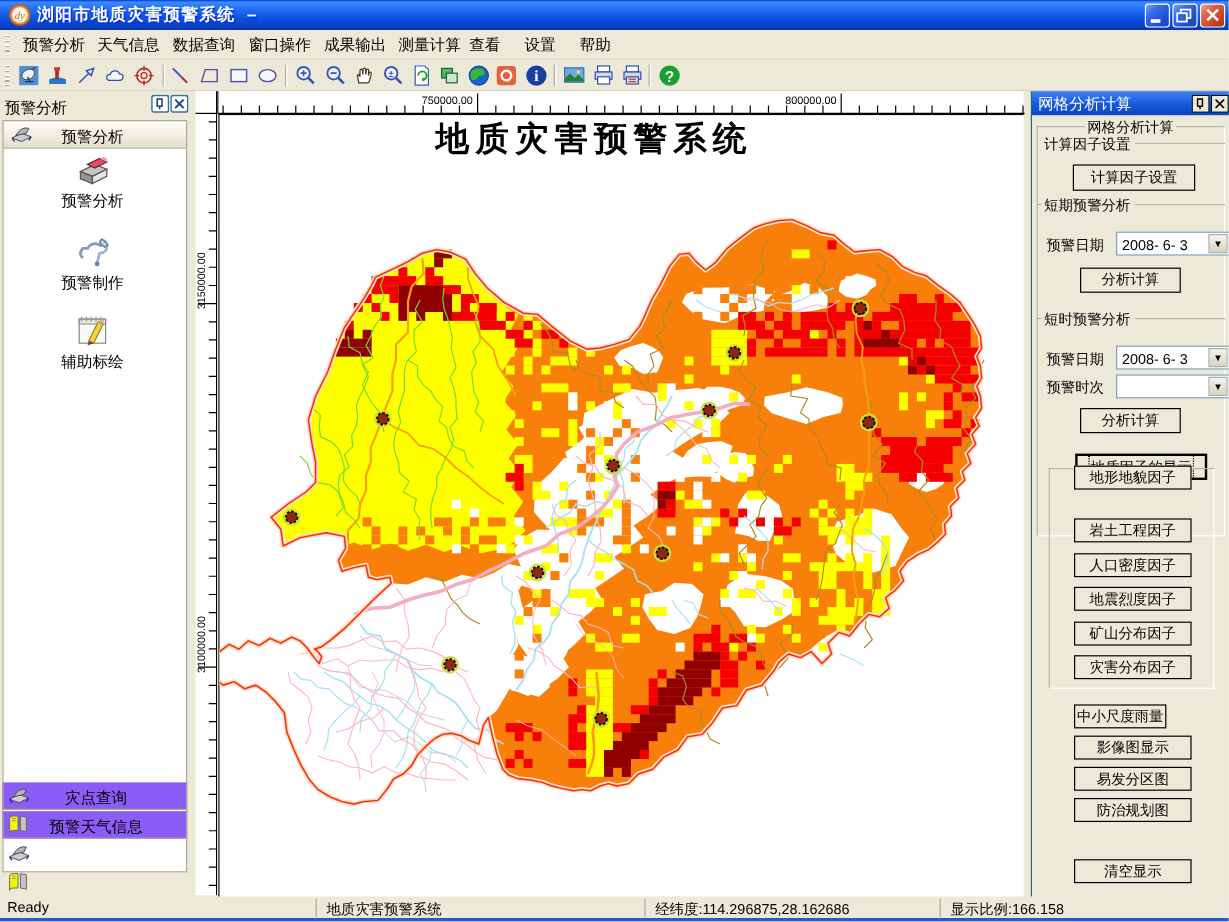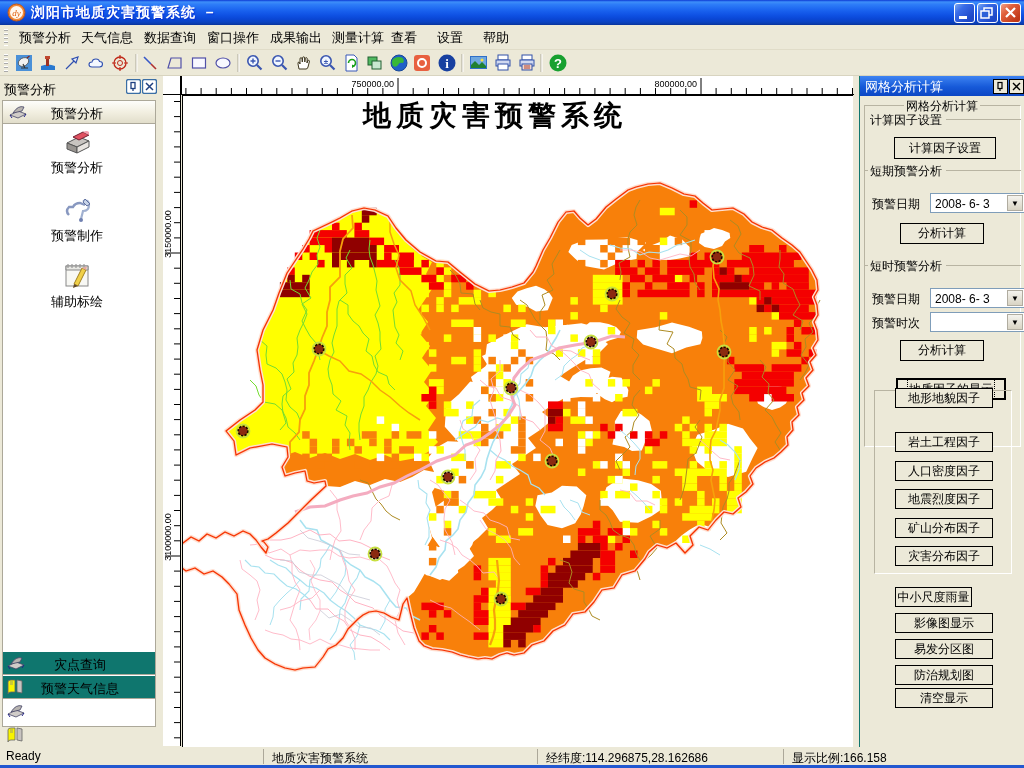--- a/index.html
+++ b/index.html
@@ -22,21 +22,21 @@
 
 #toolbar{left:0;top:50px;width:1024px;height:26px;background:#ECE9D8;border-bottom:1px solid #D8D4C0;}
 .grip{position:absolute;width:4px;background:repeating-linear-gradient(180deg,#fff 0,#fff 1px,#aaa 1px,#aaa 2px,transparent 2px,transparent 4px);}
 #lpanel{left:0;top:76px;width:158px;height:671px;background:#ECE9D8;}
 #lptitle{position:absolute;left:0;top:2px;width:158px;height:20px;background:#ECE9D8;}
 #lptitle span{position:absolute;left:4px;top:3px;font-size:13px;}
 #lpwhite{position:absolute;left:2px;top:48px;width:154px;height:603px;background:#fff;border:1px solid #ACA899;border-top:none;}
 #lphead{position:absolute;left:2px;top:24px;width:154px;height:24px;
  background:linear-gradient(180deg,#FDFDFB 0%,#F2EFE1 50%,#E2DECB 100%);border:1px solid #ACA899;}
 .litem{position:absolute;width:154px;text-align:center;font-size:13px;}
-.acc{position:absolute;left:2px;width:154px;height:23px;background:#0f766e;border:1px solid #ACA899;border-top:none;font-size:13px;}
+.acc{position:absolute;left:2px;width:154px;height:23px;background:#8b5cf6;border:1px solid #ACA899;border-top:none;font-size:13px;}
 .acc .t{position:absolute;left:0;width:154px;text-align:center;top:4px;}
 
 #rpanel{left:859px;top:76px;width:165px;height:671px;background:#ECE9D8;border-left:1px solid #0f766e;}
 #rptitle{position:absolute;left:0;top:0;width:165px;height:20px;
  background:linear-gradient(180deg,#3D83F2 0%,#1659D8 55%,#0C46C4 100%);}
 #rptitle span{position:absolute;left:5px;top:2px;color:#fff;font-size:13px;}
 .sbtn{position:absolute;background:#ECE9D8;border:1px solid #000;font-size:12px;text-align:center;
  font-family:"Liberation Sans",sans-serif;padding:0;}
 .gline{position:absolute;border-top:1px solid #B8B4A2;}
 .glab{position:absolute;font-size:12px;background:#ECE9D8;padding:0 2px;}
@@ -1061,21 +1061,21 @@
       <div class="sbtn" style="left:35px;top:312px;width:98px;height:20px;line-height:18px">地形地貌因子</div>
       <div class="sbtn" style="left:35px;top:356px;width:98px;height:20px;line-height:18px">岩土工程因子</div>
       <div class="sbtn" style="left:35px;top:385px;width:98px;height:20px;line-height:18px">人口密度因子</div>
       <div class="sbtn" style="left:35px;top:413px;width:98px;height:20px;line-height:18px">地震烈度因子</div>
       <div class="sbtn" style="left:35px;top:442px;width:98px;height:20px;line-height:18px">矿山分布因子</div>
       <div class="sbtn" style="left:35px;top:470px;width:98px;height:20px;line-height:18px">灾害分布因子</div>
       <div class="sbtn" style="left:35px;top:511px;width:77px;height:20px;line-height:18px">中小尺度雨量</div>
       <div class="sbtn" style="left:35px;top:537px;width:98px;height:20px;line-height:18px">影像图显示</div>
       <div class="sbtn" style="left:35px;top:563px;width:98px;height:20px;line-height:18px">易发分区图</div>
       <div class="sbtn" style="left:35px;top:589px;width:98px;height:20px;line-height:18px">防治规划图</div>
-      <div class="sbtn" style="left:35px;top:612px;width:98px;height:20px;line-height:18px">清空显示</div>
+      <div class="sbtn" style="left:35px;top:640px;width:98px;height:20px;line-height:18px">清空显示</div>
     </div>
     <div id="statusbar" class="abs">
       <div style="position:absolute;left:6px;top:1px">Ready</div>
       <div class="fld" style="left:263px;width:274px">
         <span style="position:absolute;left:8px;top:1px">地质灾害预警系统</span>
       </div>
       <div class="fld" style="left:537px;width:246px">
         <span style="position:absolute;left:8px;top:1px">经纬度:114.296875,28.162686</span>
       </div>
       <div class="fld" style="left:783px;width:241px">

